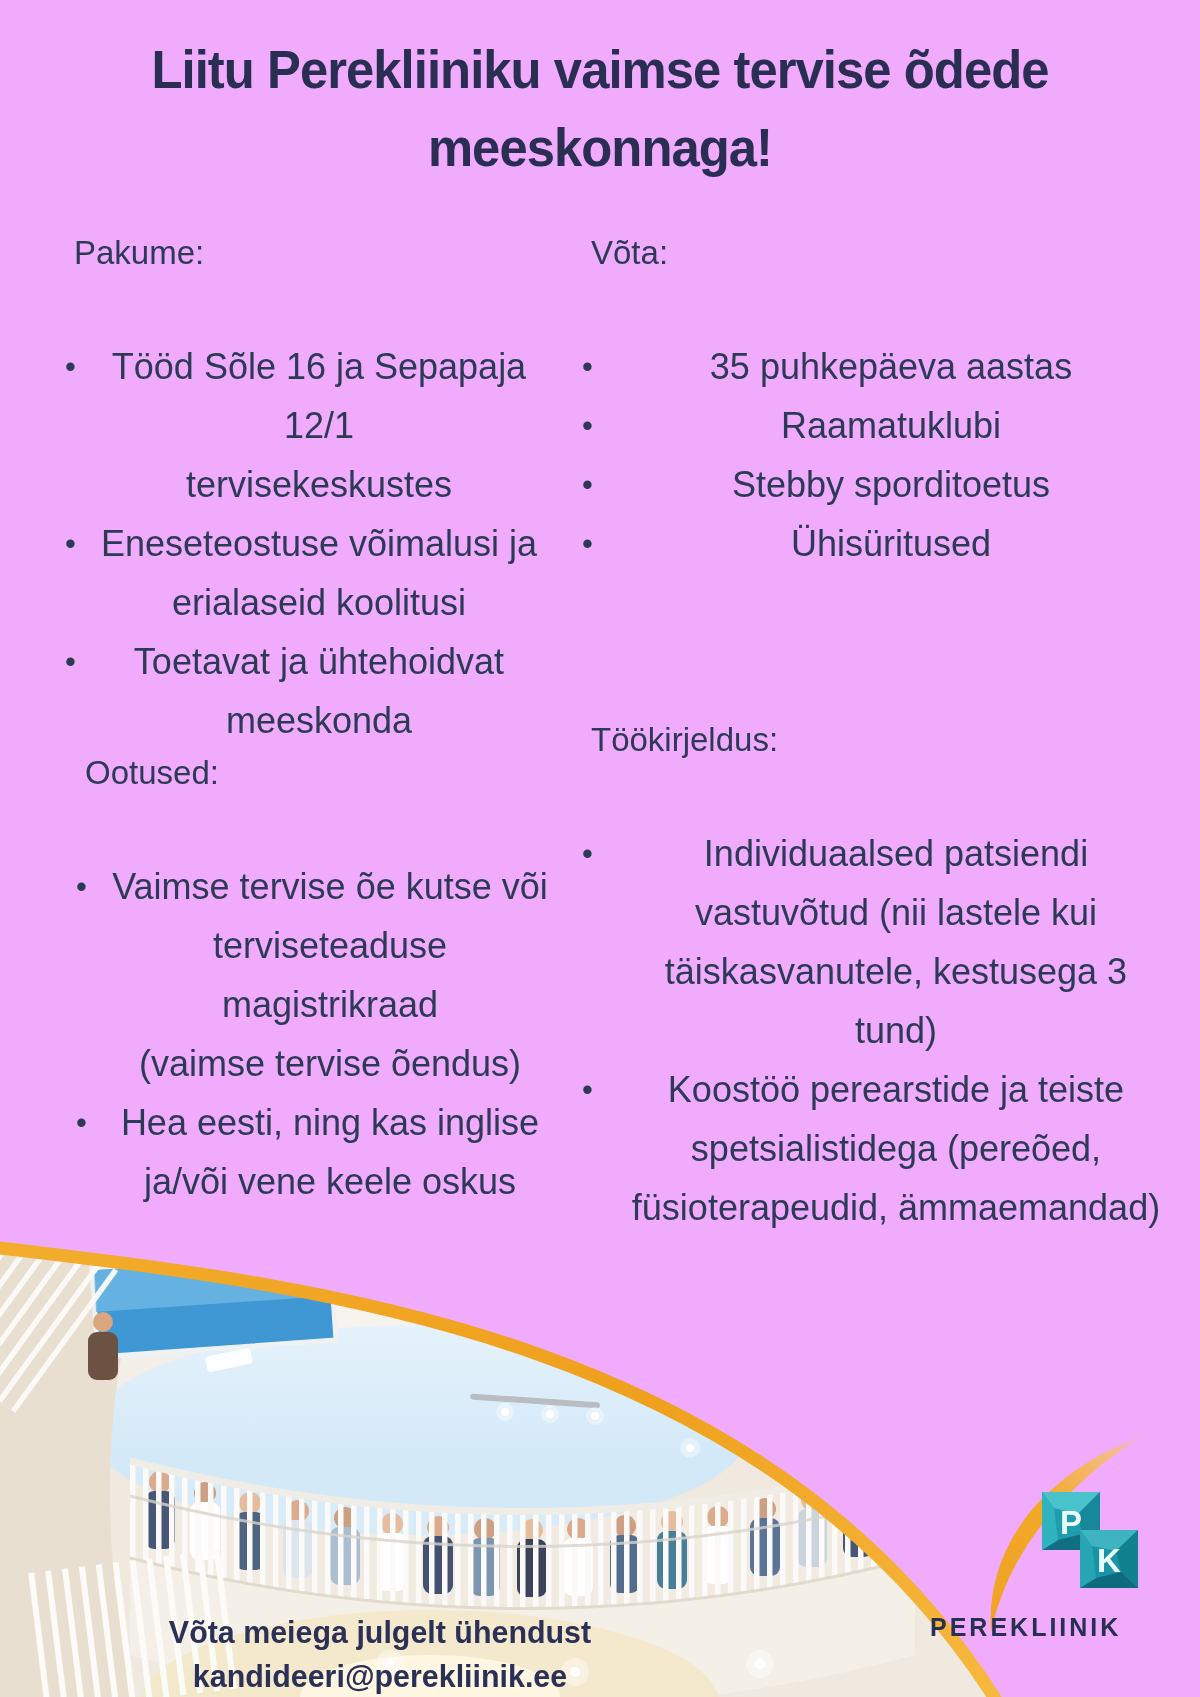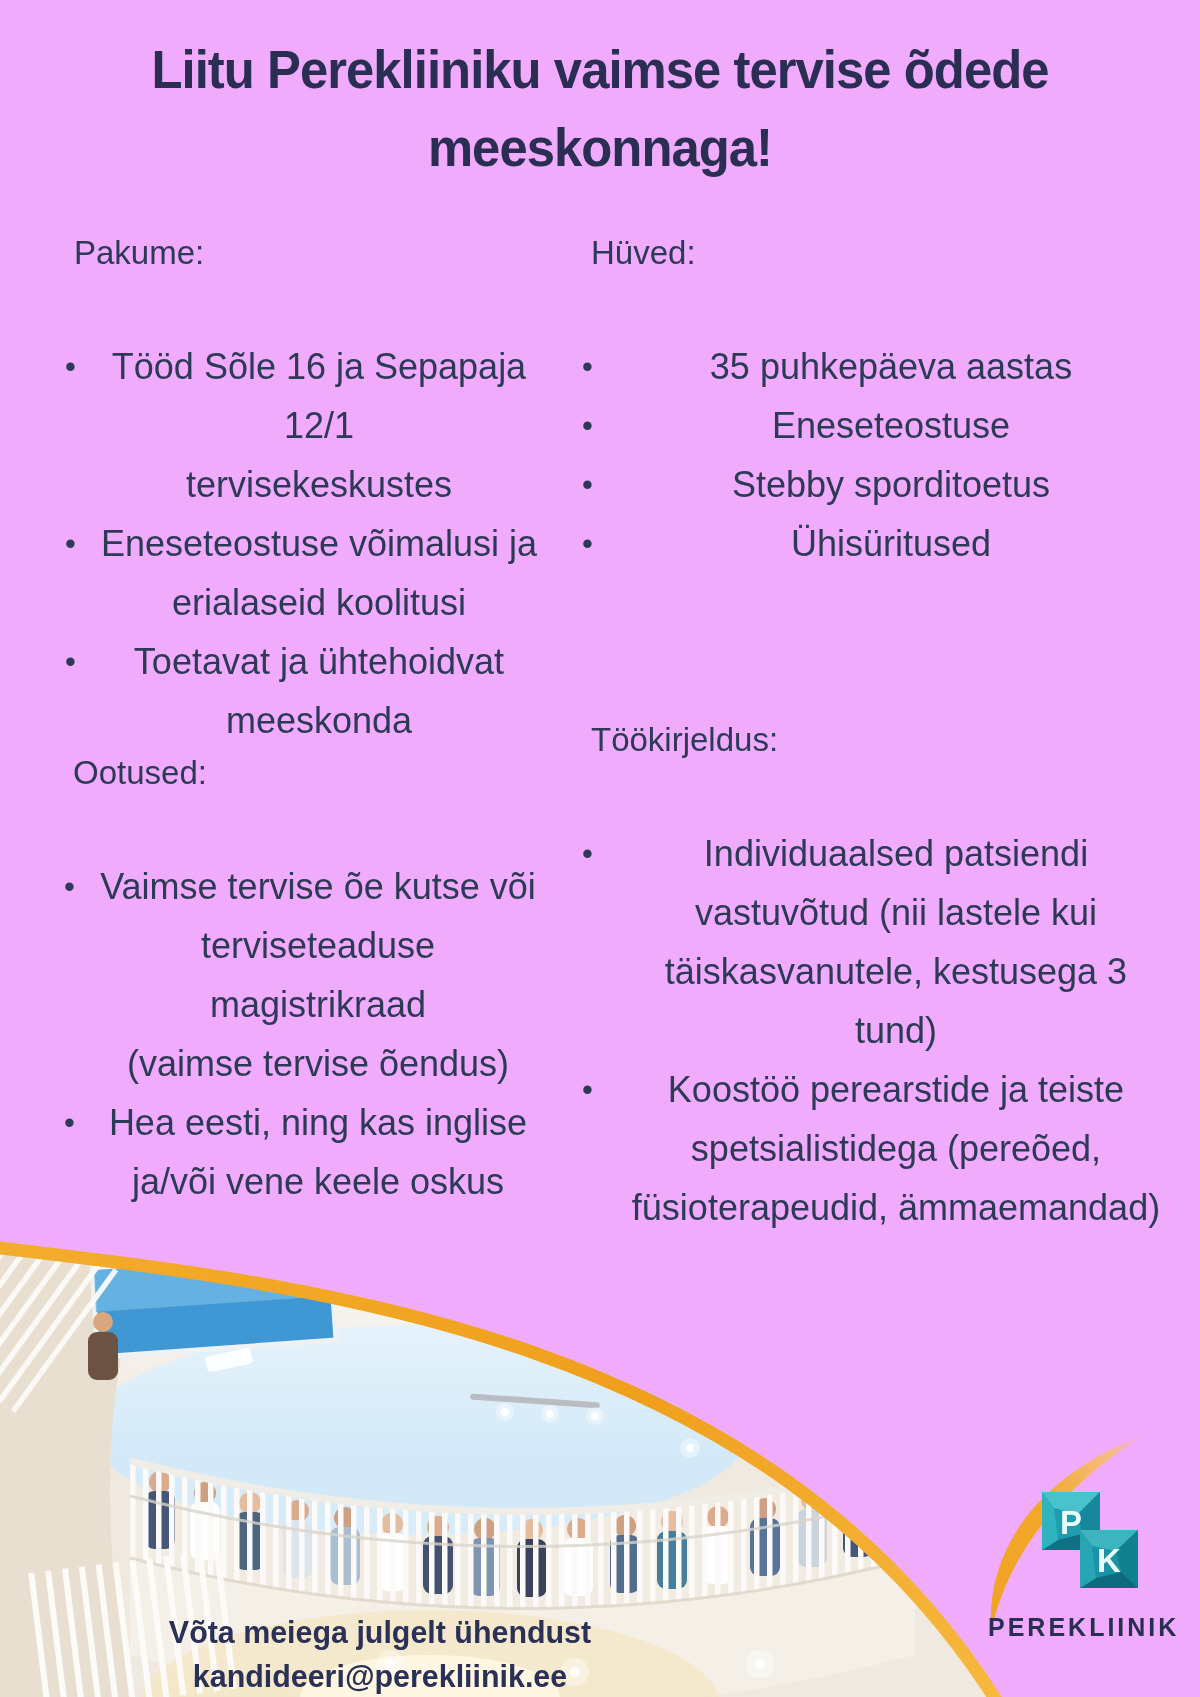--- a/index.html
+++ b/index.html
@@ -34,35 +34,35 @@
   .section li{
     position:relative;padding-left:32px;white-space:pre-line;
   }
   .section li::before{
     content:"\2022";
     position:absolute;left:2px;top:0;
     font-size:31px;color:#2d3a56;
   }
   .sec-pakume{left:63px;top:222px;width:480px;}
   .sec-hyved{left:580px;top:222px;width:590px;}
-  .sec-ootused{left:62px;top:742px;width:480px;}
+  .sec-ootused{left:74px;top:742px;width:480px;}
   .sec-tookirjeldus{left:580px;top:709px;width:600px;}
   
   .artwork{position:absolute;left:0;top:0;width:1200px;height:1697px;z-index:1;}
   
   .contact{
     position:absolute;left:70px;top:1612px;width:620px;z-index:2;
     text-align:center;color:#2b3156;font-weight:bold;
     transform:scaleX(0.95);transform-origin:center top;
   }
   .contact .line1{font-size:32px;line-height:40px;}
   .contact .line2{font-size:32px;line-height:40px;margin-top:4px;}
   
   .wordmark{
-    position:absolute;left:988px;top:1613px;width:210px;z-index:2;
+    position:absolute;left:930px;top:1613px;width:210px;z-index:2;
     font-size:25px;font-weight:bold;letter-spacing:3px;
     color:#273050;text-align:left;
   }
 </style>
 </head>
 <body>
 
 <div class="poster">
 
   <div class="title">Liitu Perekliiniku vaimse tervise õdede
@@ -74,24 +74,24 @@
       <li>Tööd Sõle 16 ja Sepapaja 12/1
 tervisekeskustes</li>
       <li>Eneseteostuse võimalusi ja
 erialaseid koolitusi</li>
       <li>Toetavat ja ühtehoidvat
 meeskonda</li>
     </ul>
   </div>
 
   <div class="section sec-hyved">
-    <h2>Hüved:</h2>
+    <h2>Võta:</h2>
     <ul>
       <li>35 puhkepäeva aastas</li>
-      <li>Eneseteostuse</li>
+      <li>Raamatuklubi</li>
       <li>Stebby sporditoetus</li>
       <li>Ühisüritused</li>
     </ul>
   </div>
 
   <div class="section sec-ootused">
     <h2>Ootused:</h2>
     <ul>
       <li>Vaimse tervise õe kutse või
 terviseteaduse magistrikraad

